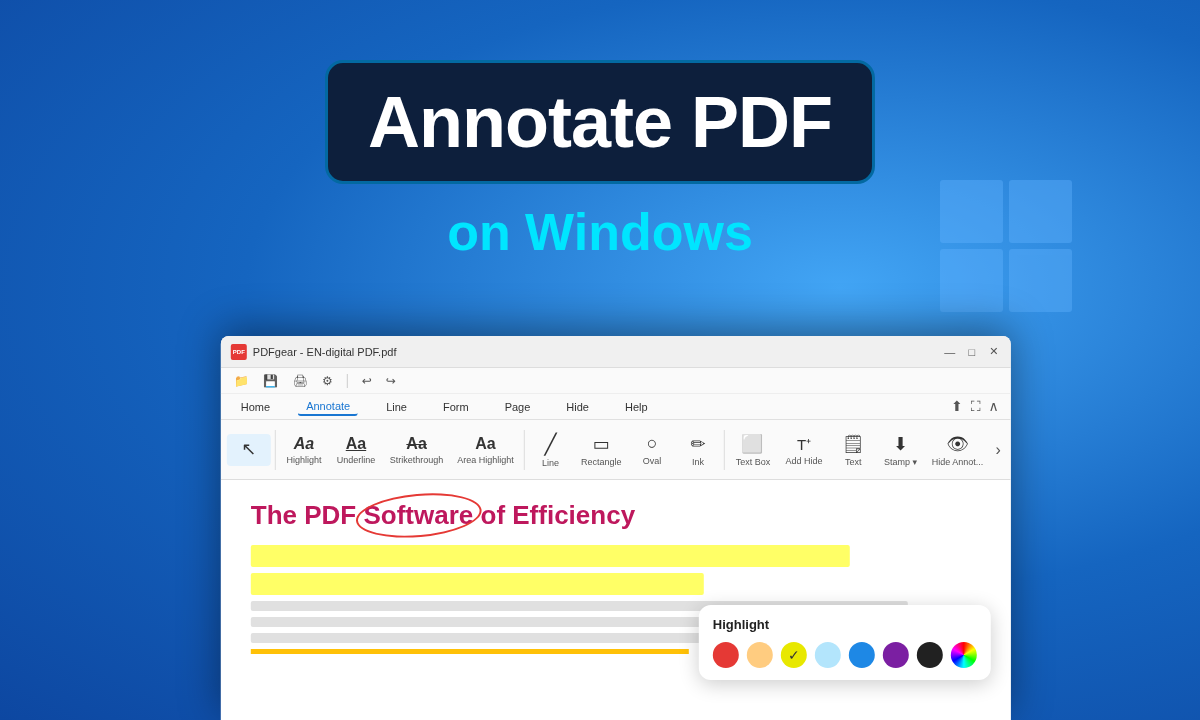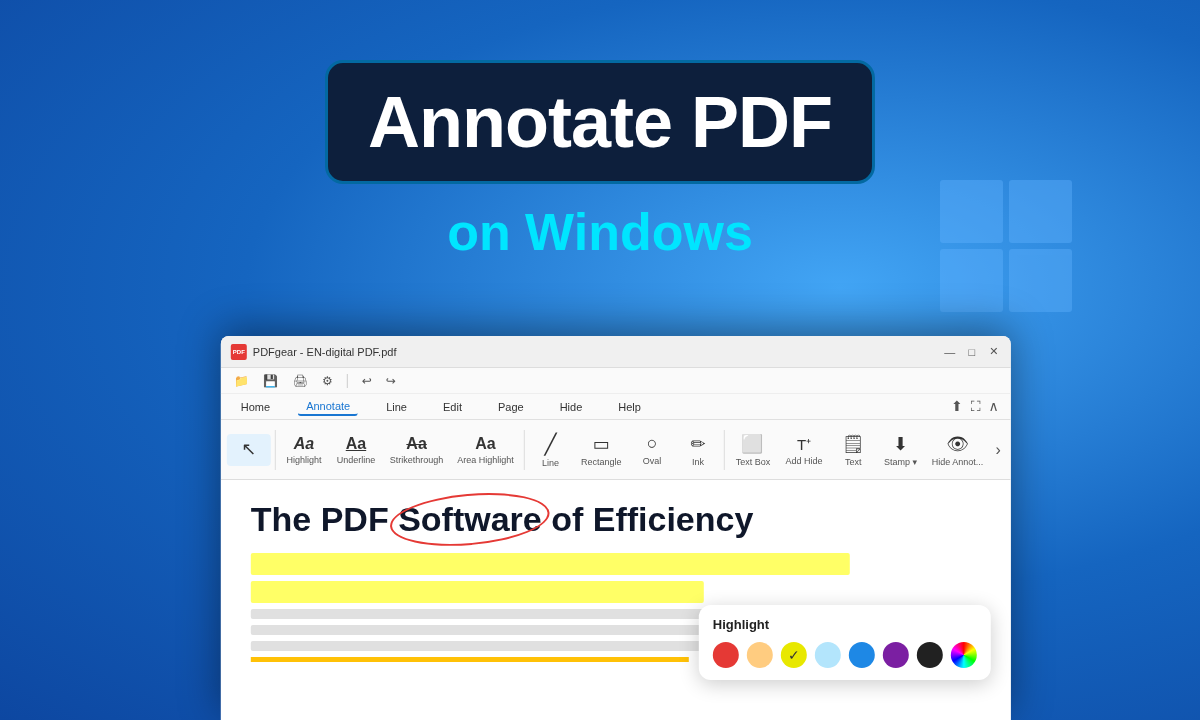--- a/index.html
+++ b/index.html
@@ -228,23 +228,23 @@
     }
 
     
     .doc-content {
       background: white;
       padding: 20px 30px;
       min-height: 240px;
     }
 
     .doc-title {
-      font-size: 34px;
+      font-size: 26px;
       font-weight: 800;
-      color: #0f172a;
+      color: #be185d;
       margin-bottom: 14px;
       position: relative;
     }
 
     
     .circle-word {
       position: relative;
       display: inline-block;
     }
     .circle-word::after {
@@ -363,21 +363,21 @@
     <span class="quick-icon">⚙</span>
     <span style="width:1px;height:14px;background:#ccc;display:inline-block;margin:0 4px;"></span>
     <span class="quick-icon">↩</span>
     <span class="quick-icon">↪</span>
   </div>
 
   <div class="menu-bar">
     <span class="menu-item">Home</span>
     <span class="menu-item active">Annotate</span>
     <span class="menu-item">Line</span>
-    <span class="menu-item">Edit</span>
+    <span class="menu-item">Form</span>
     <span class="menu-item">Page</span>
     <span class="menu-item">Hide</span>
     <span class="menu-item">Help</span>
     <div class="menu-bar-right">
       <span>⬆</span>
       <span>⛶</span>
       <span>∧</span>
     </div>
   </div>
 

